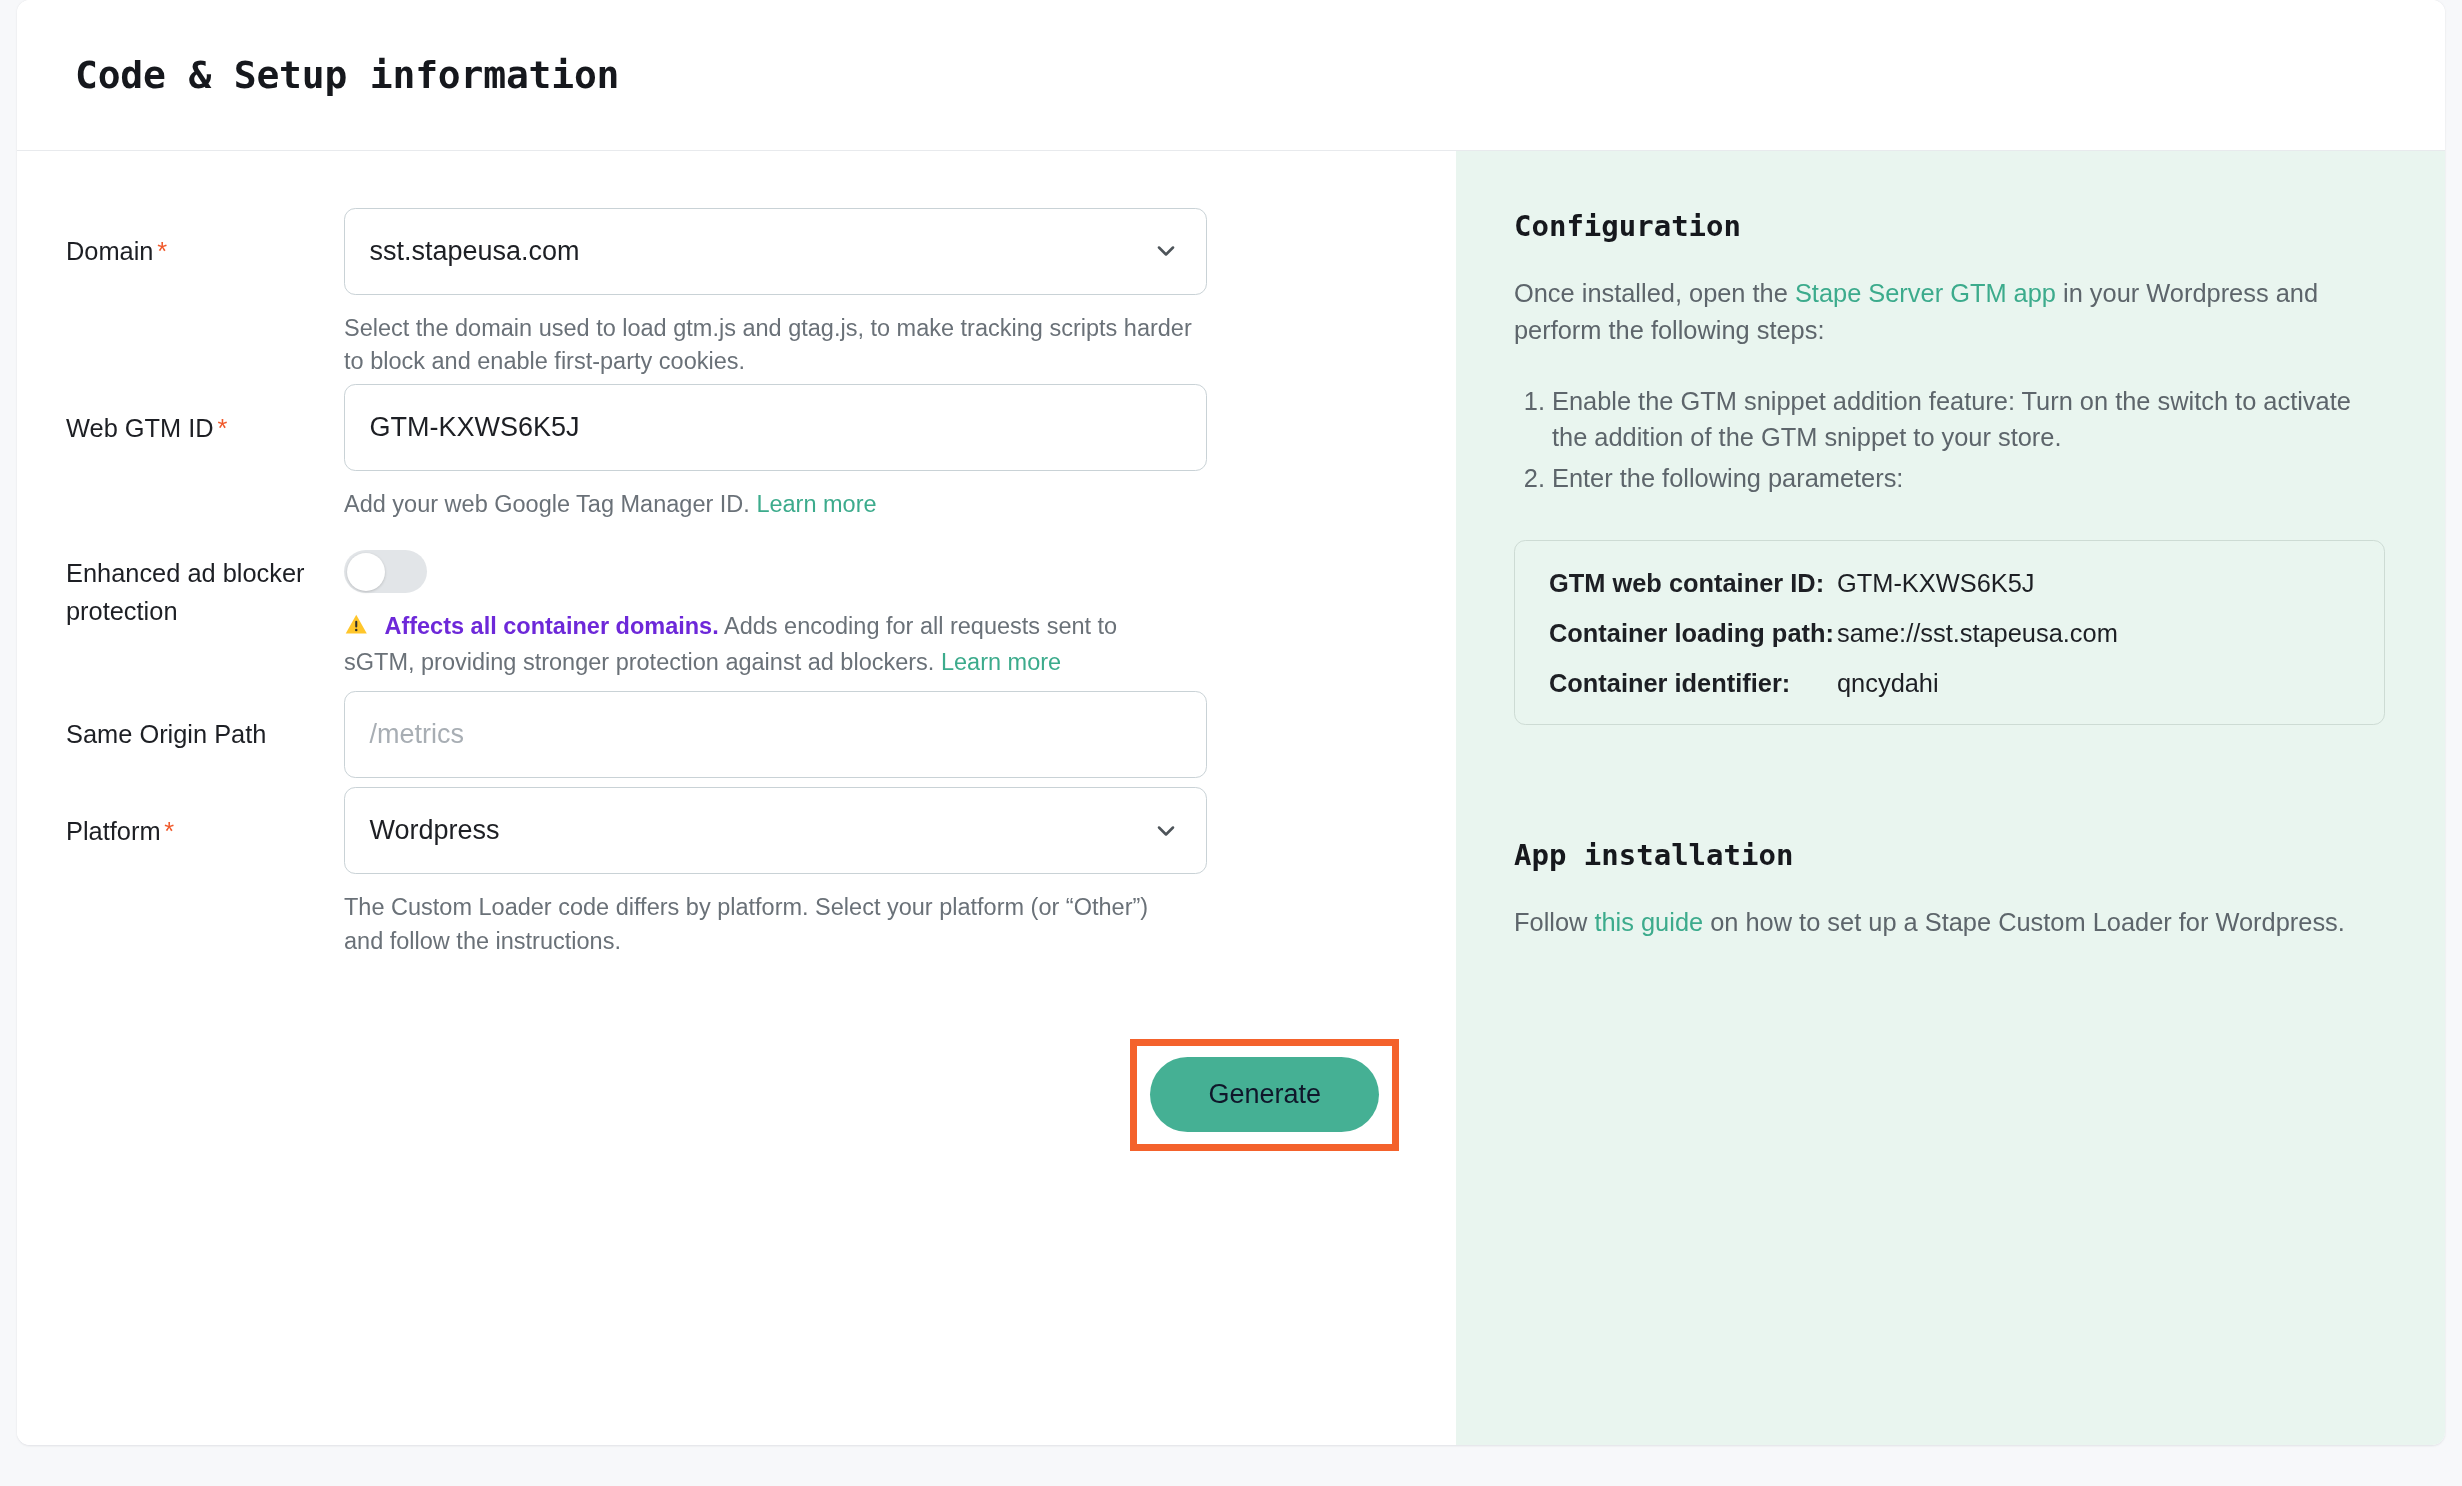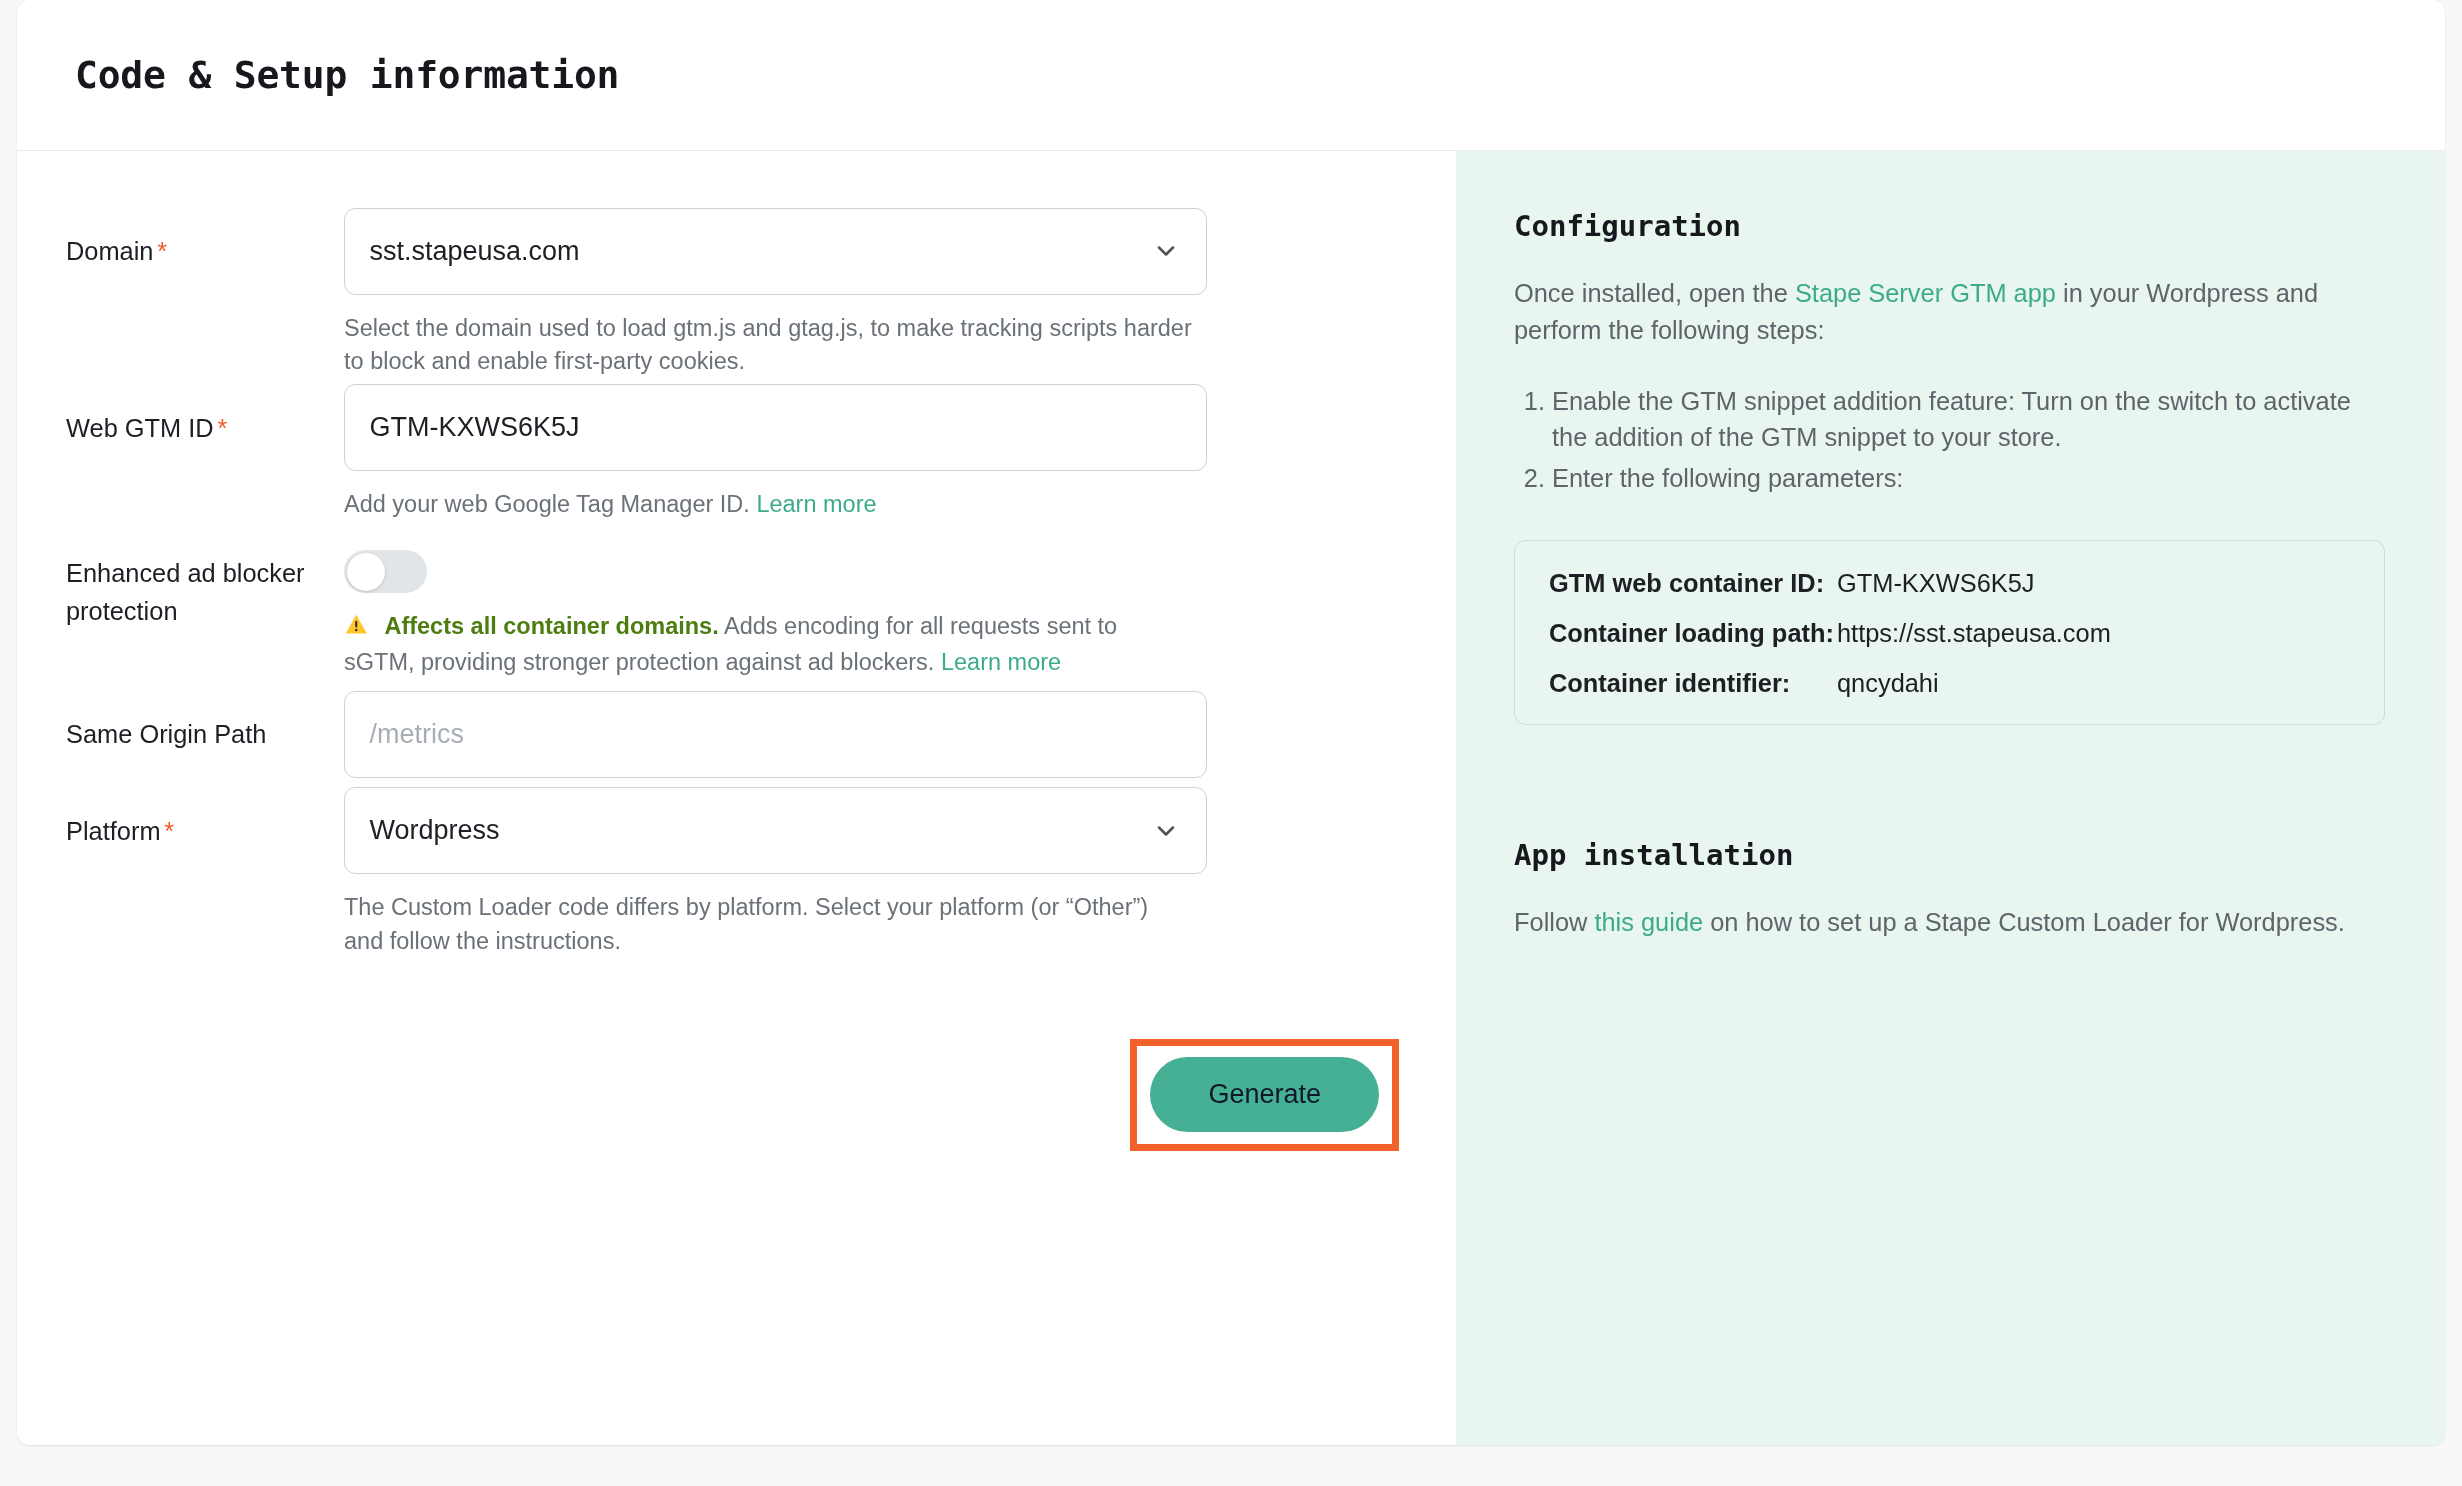--- a/index.html
+++ b/index.html
@@ -137,21 +137,21 @@
     font-size: 23.5px;
     line-height: 1.42;
     color: #6a7178;
     max-width: 848px;
   }
   .helper .link {
     color: #3cab8c;
     cursor: pointer;
   }
   .helper .strong {
-    color: #4d7c0f;
+    color: #6d28d9;
     font-weight: 700;
   }
   .warn-icon {
     display: inline-block;
     vertical-align: -2.8px;
     margin-right: 9.4px;
   }
 
   
   .toggle {
@@ -387,21 +387,21 @@
         <li>Enter the following parameters:</li>
       </ol>
 
       <div class="param-box">
         <div class="param-row">
           <div class="param-key">GTM web container ID:</div>
           <div class="param-val">GTM-KXWS6K5J</div>
         </div>
         <div class="param-row">
           <div class="param-key">Container loading path:</div>
-          <div class="param-val">https://sst.stapeusa.com</div>
+          <div class="param-val">same://sst.stapeusa.com</div>
         </div>
         <div class="param-row">
           <div class="param-key">Container identifier:</div>
           <div class="param-val">qncydahi</div>
         </div>
       </div>
 
       <div class="pane-title second">App installation</div>
 
       <p class="pane-text">

